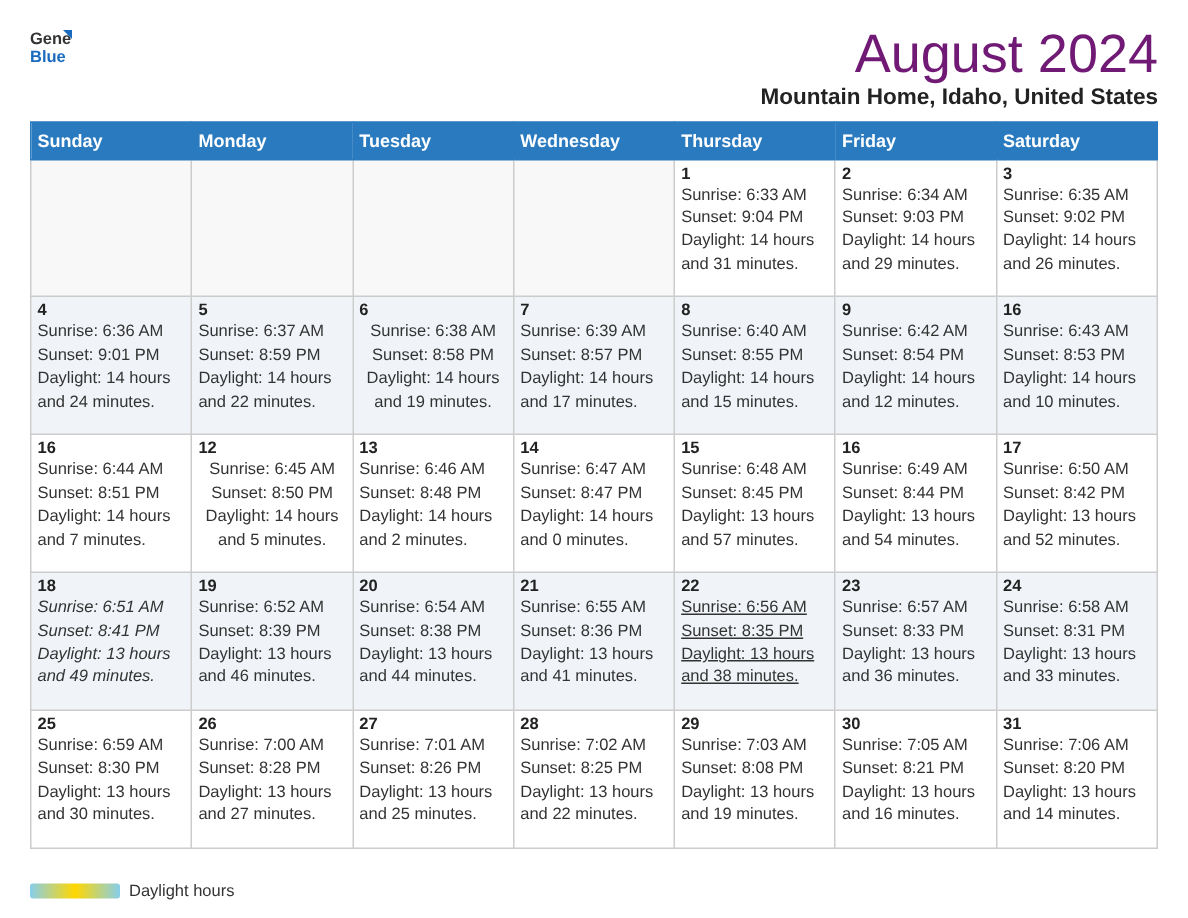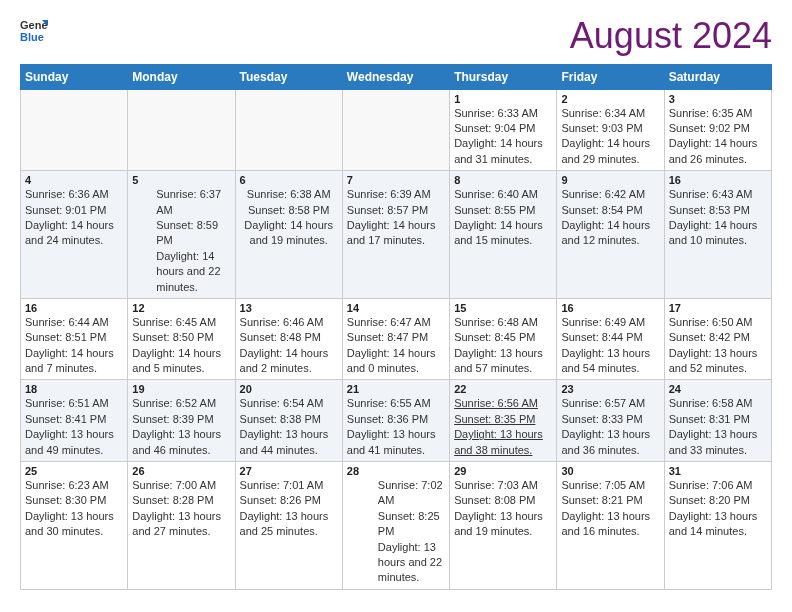--- a/index.html
+++ b/index.html
@@ -111,20 +111,21 @@
   <div class="header">
     <div class="logo">
       <svg class="logo-icon" viewBox="0 0 28 28">
         <text x="0" y="13" font-size="11" font-weight="bold" fill="#333">General</text>
         <text x="0" y="25" font-size="11" font-weight="bold" fill="#1a6abf">Blue</text>
         <polygon points="22,4 28,10 28,4" fill="#1a6abf"></polygon>
       </svg>
     </div>
     <div class="title-block">
       <div class="main-title">August 2024</div>
+      <div class="subtitle">Mountain Home, Idaho, United States</div>
     </div>
   </div>
 
   <table class="calendar">
     <thead>
       <tr>
       <th>Sunday</th>
           <th>Monday</th>
           <th>Tuesday</th>
           <th>Wednesday</th>
@@ -160,21 +161,21 @@
         </tr>
         <tr>
           <td>
             <span class="day-number">4</span>
             <div class="day-info" style="white-space: pre-line;">Sunrise: 6:36 AM
 Sunset: 9:01 PM
 Daylight: 14 hours and 24 minutes.</div>
           </td>
           <td>
             <span class="day-number">5</span>
-            <div class="day-info" style="white-space: pre-line; margin-left: 24px;">Sunrise: 6:37 AM
+            <div class="day-info" style="white-space: pre-line;">Sunrise: 6:37 AM
 Sunset: 8:59 PM
 Daylight: 14 hours and 22 minutes.</div>
           </td>
           <td>
             <span class="day-number">6</span>
             <div class="day-info" style="white-space: pre-line; text-align: center;">Sunrise: 6:38 AM
 Sunset: 8:58 PM
 Daylight: 14 hours and 19 minutes.</div>
           </td>
           <td>
@@ -204,21 +205,21 @@
         </tr>
         <tr>
           <td>
             <span class="day-number">16</span>
             <div class="day-info" style="white-space: pre-line;">Sunrise: 6:44 AM
 Sunset: 8:51 PM
 Daylight: 14 hours and 7 minutes.</div>
           </td>
           <td>
             <span class="day-number">12</span>
-            <div class="day-info" style="white-space: pre-line;">Sunrise: 6:45 AM
+            <div class="day-info" style="white-space: pre-line; text-align: center;">Sunrise: 6:45 AM
 Sunset: 8:50 PM
 Daylight: 14 hours and 5 minutes.</div>
           </td>
           <td>
             <span class="day-number">13</span>
             <div class="day-info" style="white-space: pre-line;">Sunrise: 6:46 AM
 Sunset: 8:48 PM
 Daylight: 14 hours and 2 minutes.</div>
           </td>
           <td>
@@ -242,21 +243,21 @@
           <td>
             <span class="day-number">17</span>
             <div class="day-info" style="white-space: pre-line;">Sunrise: 6:50 AM
 Sunset: 8:42 PM
 Daylight: 13 hours and 52 minutes.</div>
           </td>
         </tr>
         <tr>
           <td>
             <span class="day-number">18</span>
-            <div class="day-info" style="white-space: pre-line;">Sunrise: 6:51 AM
+            <div class="day-info" style="white-space: pre-line; font-style: italic;">Sunrise: 6:51 AM
 Sunset: 8:41 PM
 Daylight: 13 hours and 49 minutes.</div>
           </td>
           <td>
             <span class="day-number">19</span>
             <div class="day-info" style="white-space: pre-line;">Sunrise: 6:52 AM
 Sunset: 8:39 PM
 Daylight: 13 hours and 46 minutes.</div>
           </td>
           <td>
@@ -286,39 +287,39 @@
           <td>
             <span class="day-number">24</span>
             <div class="day-info" style="white-space: pre-line;">Sunrise: 6:58 AM
 Sunset: 8:31 PM
 Daylight: 13 hours and 33 minutes.</div>
           </td>
         </tr>
         <tr>
           <td>
             <span class="day-number">25</span>
-            <div class="day-info" style="white-space: pre-line;">Sunrise: 6:23 AM
+            <div class="day-info" style="white-space: pre-line;">Sunrise: 6:59 AM
 Sunset: 8:30 PM
 Daylight: 13 hours and 30 minutes.</div>
           </td>
           <td>
             <span class="day-number">26</span>
             <div class="day-info" style="white-space: pre-line;">Sunrise: 7:00 AM
 Sunset: 8:28 PM
 Daylight: 13 hours and 27 minutes.</div>
           </td>
           <td>
             <span class="day-number">27</span>
             <div class="day-info" style="white-space: pre-line;">Sunrise: 7:01 AM
 Sunset: 8:26 PM
 Daylight: 13 hours and 25 minutes.</div>
           </td>
           <td>
             <span class="day-number">28</span>
-            <div class="day-info" style="white-space: pre-line; margin-left: 31px;">Sunrise: 7:02 AM
+            <div class="day-info" style="white-space: pre-line;">Sunrise: 7:02 AM
 Sunset: 8:25 PM
 Daylight: 13 hours and 22 minutes.</div>
           </td>
           <td>
             <span class="day-number">29</span>
             <div class="day-info" style="white-space: pre-line;">Sunrise: 7:03 AM
 Sunset: 8:08 PM
 Daylight: 13 hours and 19 minutes.</div>
           </td>
           <td>

